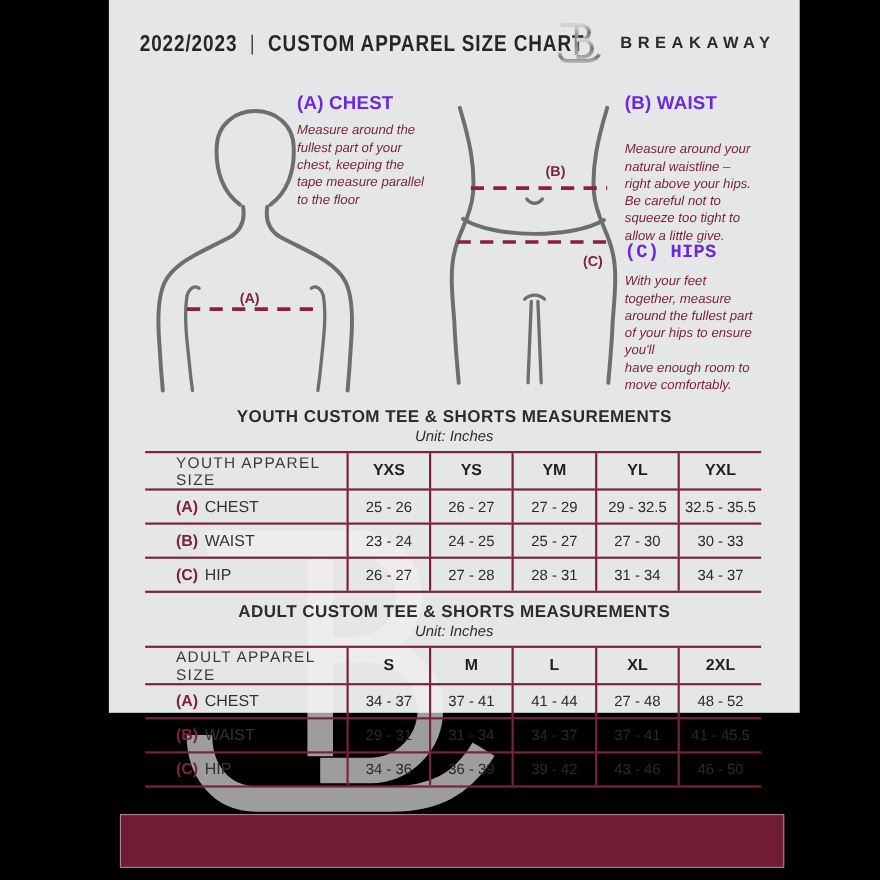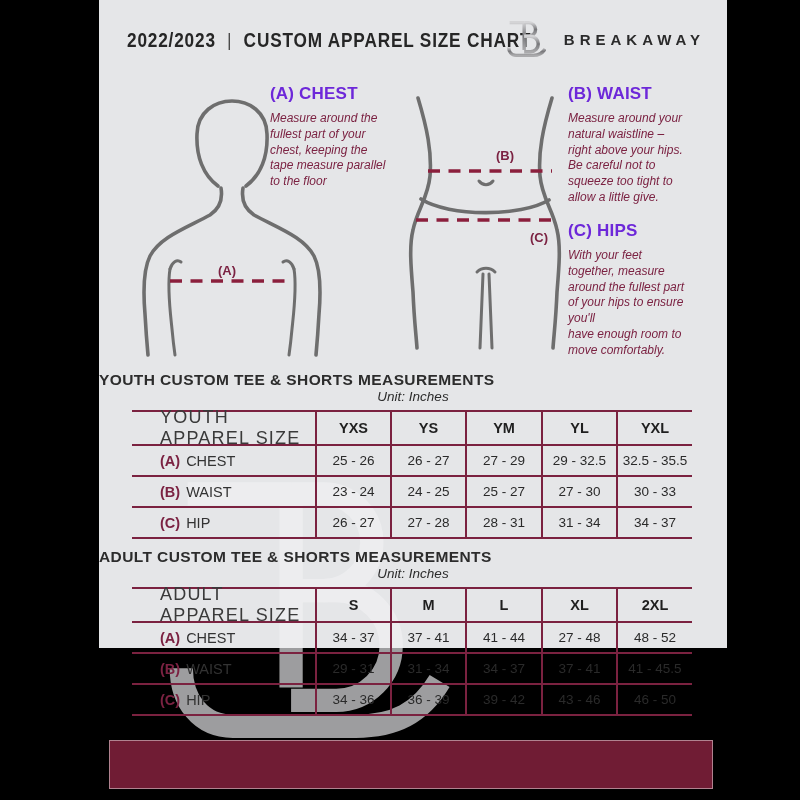--- a/index.html
+++ b/index.html
@@ -34,41 +34,41 @@
     white-space:pre-line;width:170px;
   }
   
   .fig{position:absolute;}
   .fig path{fill:none;stroke:#6e6e6e;stroke-width:3.6;stroke-linecap:round;}
   .fig path.dash{stroke:#8b1f3c;stroke-width:3.4;stroke-dasharray:12 8.5;stroke-linecap:butt;}
   .fig path.thin{stroke-width:3;}
   .fig text{font-family:"Liberation Sans",sans-serif;font-weight:bold;font-size:13px;fill:#7b2242;}
   
   .tbl-title{
-    position:absolute;left:0;right:0;font-weight:bold;font-size:15.5px;
+    position:absolute;left:0;right:0;text-align:center;font-weight:bold;font-size:15.5px;
     color:#2c2c2c;letter-spacing:.4px;z-index:2;
   }
   .tbl-unit{
     position:absolute;left:0;right:0;text-align:center;font-style:italic;font-size:13.5px;
     color:#2c2c2c;z-index:2;
   }
   .sizetable{
     position:absolute;left:33px;width:560px;z-index:2;
     display:grid;grid-template-columns:183px 75px 75px 76px 75px 76px;
     border-top:2px solid #7b2240;border-bottom:2px solid #7b2240;
   }
   .st-cell{
     display:flex;align-items:center;justify-content:center;
     height:29px;font-size:13.5px;color:#2a2a2a;
   }
   .st-cell.hrow{height:32px;}
   .st-cell.colhead{font-weight:bold;font-size:14.5px;color:#1f1f1f;}
   .st-cell.cornerhead{
     justify-content:flex-start;padding-left:28px;font-weight:normal;
-    letter-spacing:1.2px;font-size:18px;color:#3a3a3a;
+    letter-spacing:1.2px;font-size:14px;color:#3a3a3a;
   }
   .st-cell.rowlabel{justify-content:flex-start;padding-left:28px;gap:6px;font-size:14.5px;}
   .st-cell.rowlabel .ltr{font-weight:bold;color:#7b2242;}
   .st-cell.rowlabel .lbl{color:#333;}
   .st-cell.vline{border-left:2px solid #7b2240;}
   .st-cell.topline{border-top:2px solid #7b2240;}
   
   .footer-bar{
     position:absolute;left:10px;top:740px;width:604px;height:49px;
     background:#701c34;border:1px solid rgba(255,255,255,.45);box-sizing:border-box;z-index:3;
@@ -133,28 +133,28 @@
   </svg>
 
   <div class="ins-head" style="left:171px;top:84px;">(A) CHEST</div>
   <div class="ins-body" style="left:171px;top:111px;">Measure around the
 fullest part of your
 chest, keeping the
 tape measure parallel
 to the floor</div>
 
   <div class="ins-head" style="left:469px;top:84px;">(B) WAIST</div>
-  <div class="ins-body" style="left:469px;top:111px;">Measure around your
+  <div class="ins-body" style="left:469px;top:128px;">Measure around your
 natural waistline –
 right above your hips.
 Be careful not to
 squeeze too tight to
 allow a little give.</div>
 
-  <div class="ins-head" style="left:469px;top:221px;">(C) HIPS</div>
+  <div class="ins-head" style="left:469px;top:221px;font-family:Liberation Mono, monospace;">(C) HIPS</div>
   <div class="ins-body" style="left:469px;top:248px;">With your feet
 together, measure
 around the fullest part
 of your hips to ensure
 you'll
 have enough room to
 move comfortably.</div>
 
   <svg class="watermark" width="400" height="310" viewBox="0 0 44 48" preserveAspectRatio="xMidYMid meet">
     <g>

